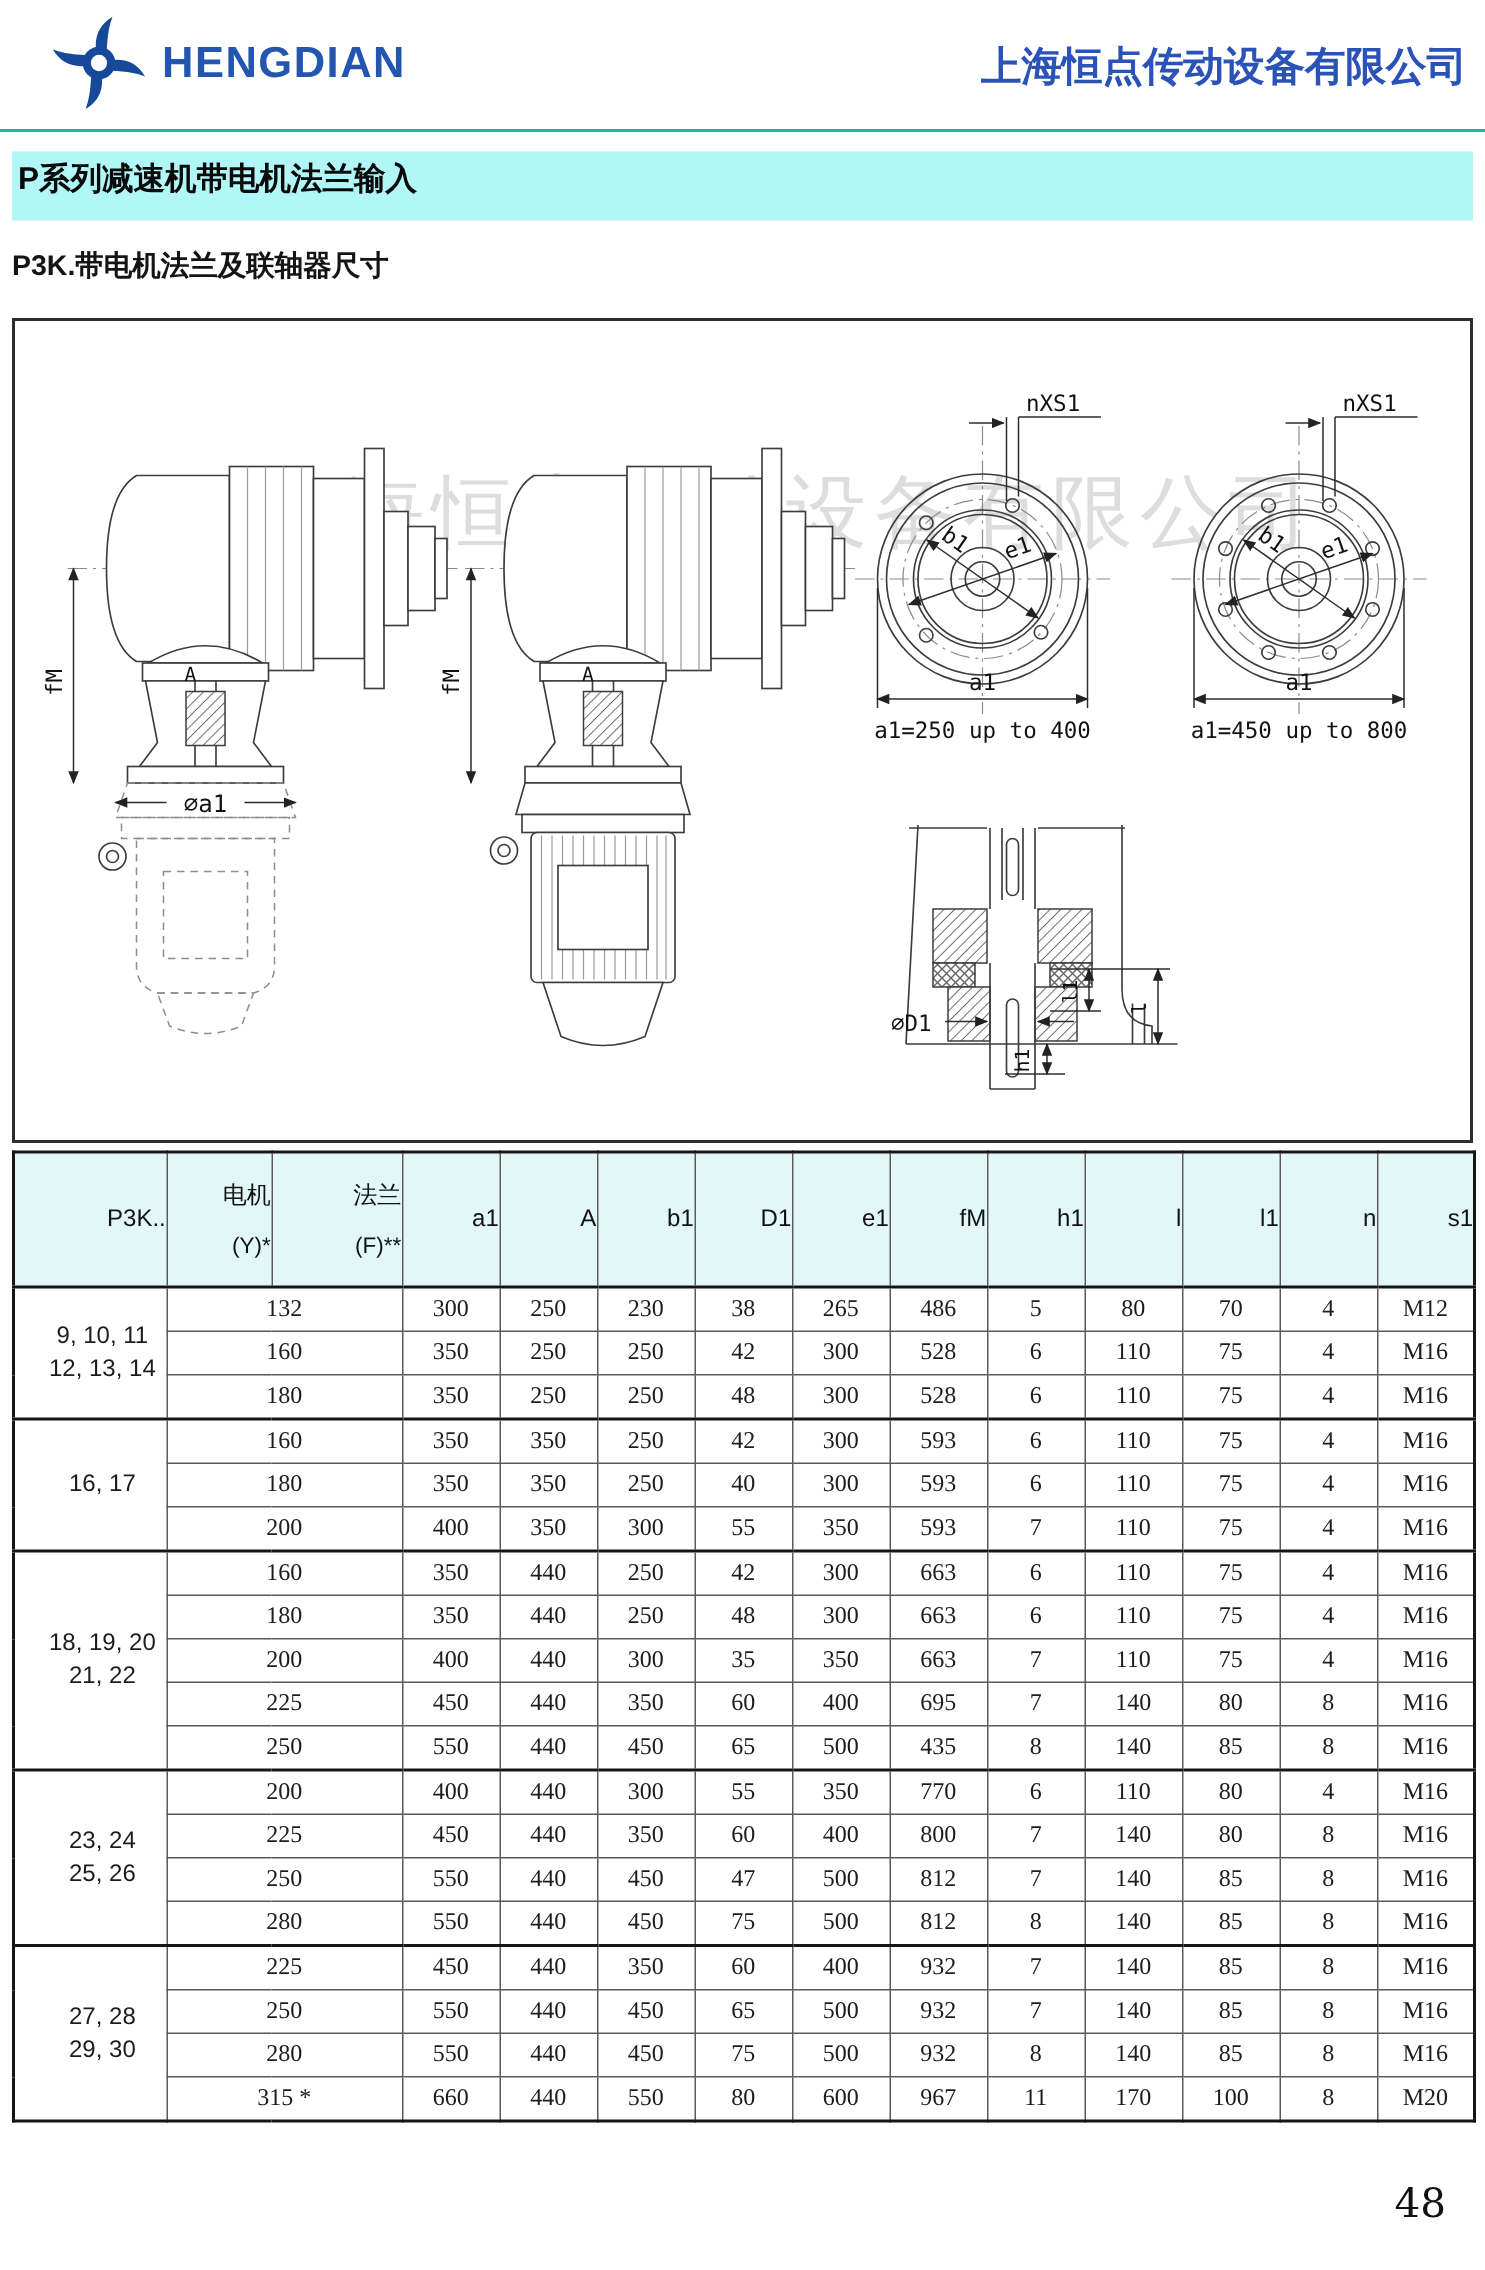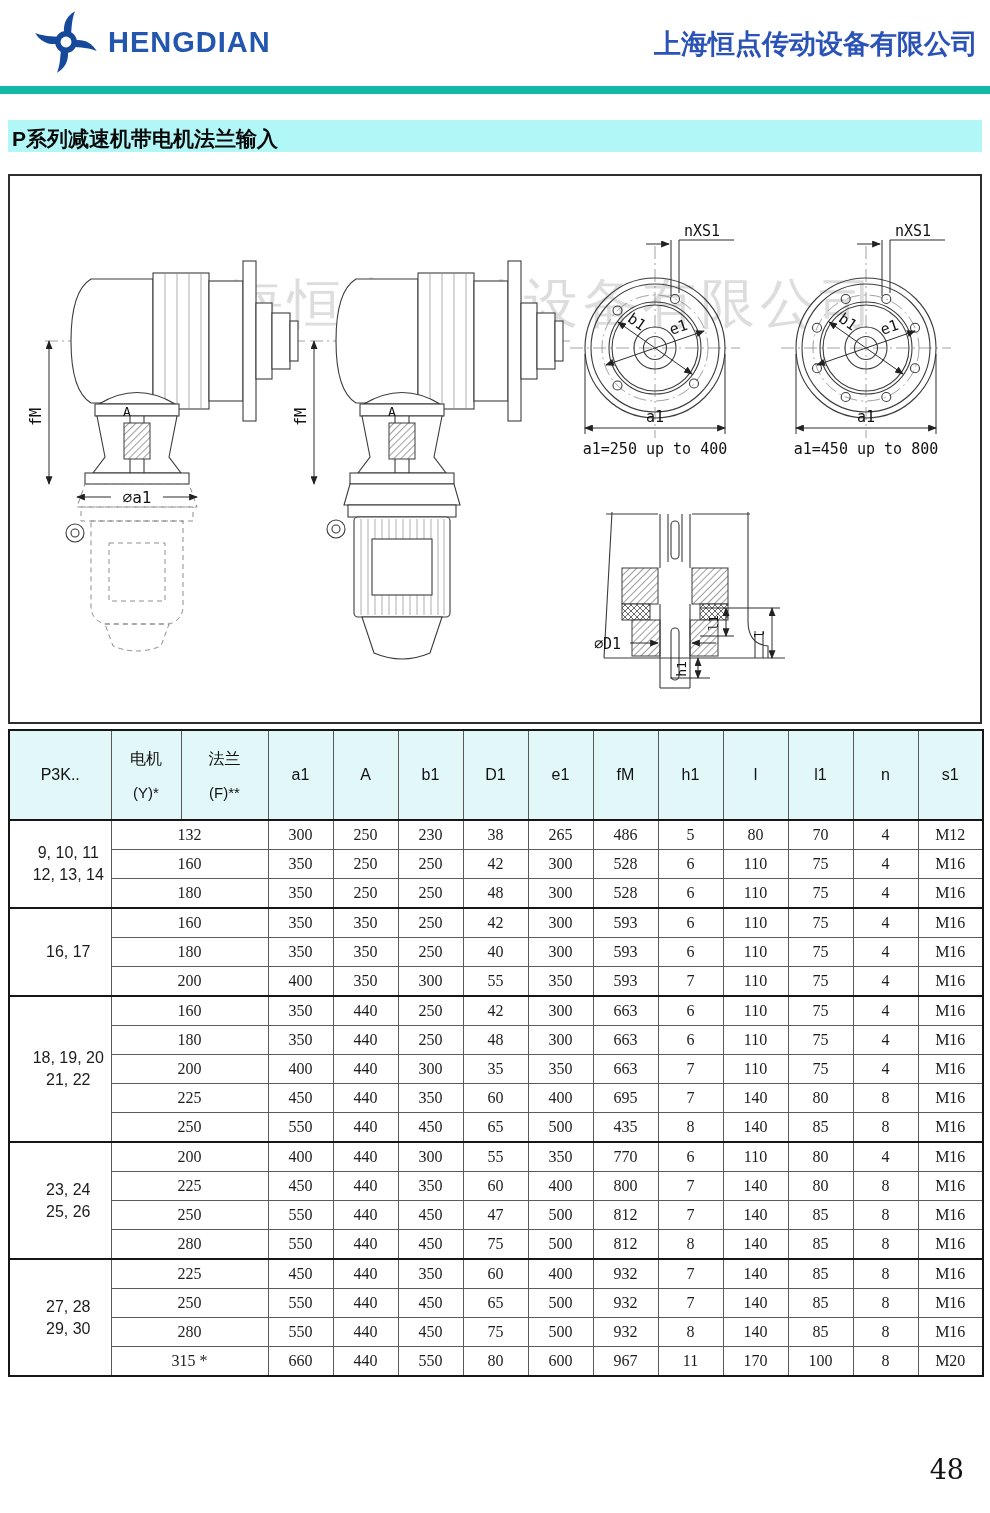--- a/index.html
+++ b/index.html
@@ -1,26 +1,26 @@
 <!DOCTYPE html>
 <html><head>
 <meta charset="utf-8">
 <style>
   html,body{margin:0;padding:0;background:#fff;}
   .page{width:990px;height:1513px;background:#fff;position:relative;overflow:hidden;
         font-family:"Liberation Sans",sans-serif;color:#111;}
   
-  .hdr{height:86px;border-bottom:8px solid #14b8a6;position:relative;}
+  .hdr{height:86px;border-bottom:2px solid #14b8a6;position:relative;}
   .logo{position:absolute;left:34px;top:9px;width:64px;height:66px;}
   .brand{position:absolute;left:108px;top:26px;font-size:29px;font-weight:600;
          letter-spacing:1px;color:#2356af;}
   .company{position:absolute;right:12px;top:26px;font-size:27px;font-weight:700;
            color:#2b53b7;font-family:"Liberation Serif",serif;}
   
-  .titlebar{margin:26px 8px 0 8px;height:32px;line-height:38px;background:#b2f7f7;
+  .titlebar{margin:13px 8px 0 8px;height:46px;line-height:38px;background:#b2f7f7;
             font-size:21px;font-weight:600;padding-left:4px;color:#0a0a0a;}
   .subtitle{margin:17px 0 0 8px;font-size:19px;font-weight:600;color:#141414;}
   
   .figbox{position:relative;margin:22px 8px 0 8px;height:546px;border:2px solid #2e2e2e;
           background:#fff;}
   .wmark{position:absolute;left:160px;top:92px;font-size:54px;letter-spacing:5px;
          color:#c3c3c3;opacity:.55;white-space:nowrap;pointer-events:none;
          font-family:"Liberation Serif",serif;}
   .figsvg{position:absolute;left:0;top:0;}
   .ln{fill:none;stroke:#3c3c3c;stroke-width:1.1;}
@@ -31,21 +31,21 @@
   .dim{fill:none;stroke:#2d2d2d;stroke-width:1;}
   .dt{font:15px "DejaVu Sans Mono",monospace;fill:#111;}
   .dtb{font:16px "DejaVu Sans Mono",monospace;fill:#111;}
   .dts{font:13px "DejaVu Sans Mono",monospace;fill:#111;}
   
   table.spec{border-collapse:collapse;table-layout:fixed;width:974px;margin:5px 8px 0 8px;
              border:2px solid #161616;}
   table.spec th,table.spec td{border:1px solid #5a5a5a;text-align:center;padding:0;
              overflow:hidden;}
   table.spec thead th{height:88px;background:#e2f7f8;font-weight:400;font-size:16px;
-             border-bottom:2px solid #161616;font-family:"Liberation Sans",sans-serif;}
+             border-bottom:2px solid #161616;font-family:"Liberation Sans",sans-serif;text-align:right;}
   table.spec thead .sub{margin-top:14px;font-size:15px;}
   table.spec td{height:28px;font-family:"Liberation Serif",serif;font-size:16px;color:#1c1c1c;}
   table.spec td.gcell{font-family:"Liberation Sans",sans-serif;font-size:16px;line-height:1.35;padding-left:16px;}
   tr.gstart td{border-top:2px solid #161616;}
   
   .notes{margin:9px 8px 0 8px;font-size:15.5px;font-weight:700;line-height:1.5;color:#0d0d0d;}
   .notes .n2{padding-left:24px;}
   .pagenum{position:absolute;right:26px;bottom:28px;font-size:27px;
            font-family:"DejaVu Serif",serif;color:#111;}
 </style>
@@ -63,20 +63,21 @@
         <path d="M50 50 C28 57 12 53 2 36 C20 43 34 40 45 44 Z"></path>
         <circle cx="50" cy="50" r="17"></circle>
       </g>
       <circle cx="50" cy="50" r="8.5" fill="#fff"></circle>
     </svg>
     <div class="brand">HENGDIAN</div>
     <div class="company">上海恒点传动设备有限公司</div>
   </div>
 
   <div class="titlebar">P系列减速机带电机法兰输入</div>
+  <div class="subtitle">P3K.带电机法兰及联轴器尺寸</div>
 
   <div class="figbox">
     <div class="wmark">上海恒点传动设备有限公司</div>
     <svg class="figsvg" width="970" height="542" viewBox="0 0 970 542">
       <defs>
         <marker id="ar" viewBox="0 0 10 8" refX="9" refY="4" markerWidth="9" markerHeight="7" orient="auto-start-reverse">
             <path d="M0,0L10,4L0,8z" fill="#222"></path>
           </marker>
         <pattern id="h1" patternUnits="userSpaceOnUse" width="5" height="5" patternTransform="rotate(45)">
           <rect width="5" height="5" fill="#fff"></rect>

